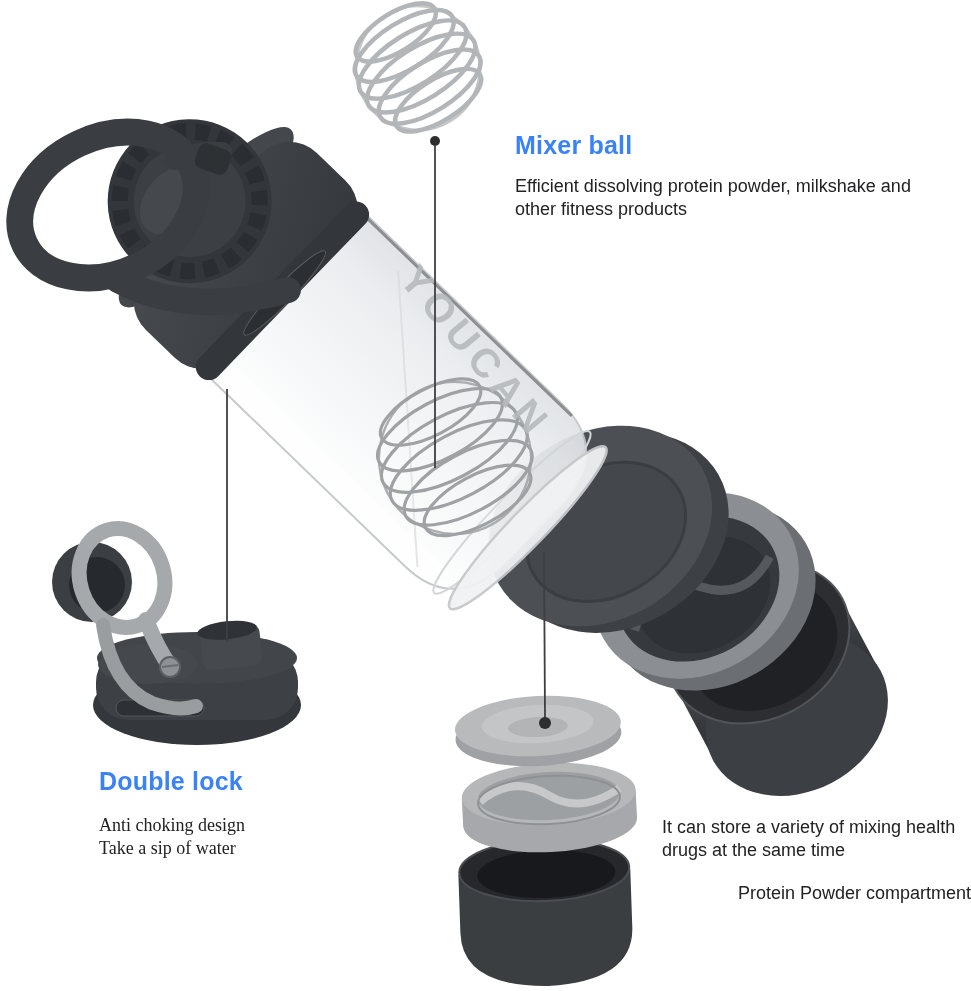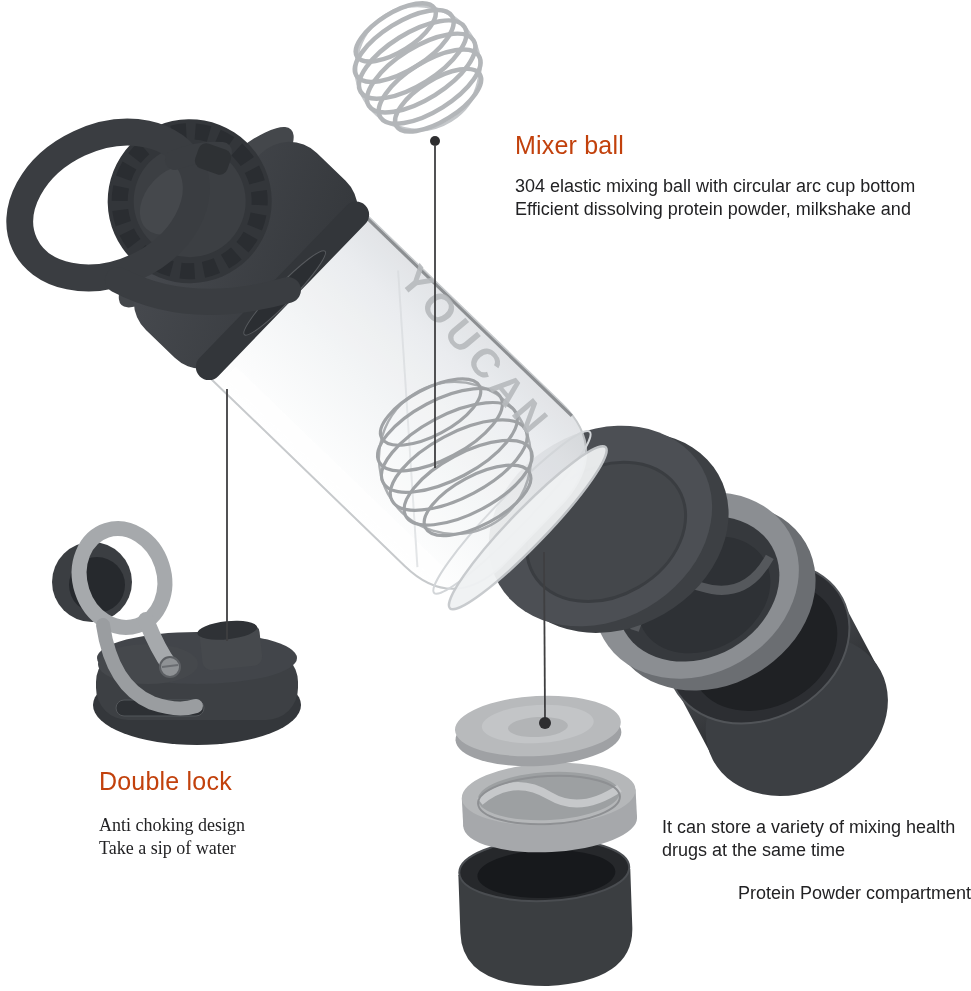--- a/index.html
+++ b/index.html
@@ -1,20 +1,20 @@
 <!DOCTYPE html>
 <html><head>
 <meta charset="utf-8">
 <style>
   html,body{margin:0;padding:0;background:#ffffff;}
   .stage{position:relative;width:971px;height:991px;background:#ffffff;overflow:hidden;
          font-family:"Liberation Sans",sans-serif;}
   svg.art{position:absolute;left:0;top:0;}
   .ann{position:absolute;color:#1b1b1d;}
-  .ann .t{font-size:25px;font-weight:400;letter-spacing:.2px;color:#c2410c;white-space:nowrap;}
+  .ann .t{font-size:25px;font-weight:700;letter-spacing:.2px;color:#3b82f6;white-space:nowrap;}
   .ann .b{margin-top:15px;font-size:18px;line-height:22.5px;color:#222224;}
   .ann .b div{white-space:nowrap;}
   .ann .b2{margin-top:21px;font-size:18px;line-height:22.5px;color:#222224;white-space:nowrap;text-align:right;}
   .ann-mixer{left:515px;top:131px;width:456px;}
   .ann-lock{left:99px;top:767px;width:300px;}
   .ann-med{left:662px;top:799px;width:309px;}
 </style>
 </head>
 <body>
 
@@ -163,22 +163,22 @@
       <line x1="435" y1="146" x2="435" y2="468" stroke="#3f3f41" stroke-width="1.8"></line>
       <line x1="227" y1="389" x2="227" y2="641" stroke="#3f3f41" stroke-width="1.8"></line>
       <line x1="544" y1="552" x2="545" y2="718" stroke="#3f3f41" stroke-width="1.8"></line>
       <circle cx="545" cy="723" r="6" fill="#2e2e30"></circle>
     </g>
   </svg>
 
   <div class="ann ann-mixer">
     <div class="t">Mixer ball</div>
     <div class="b">
-      <div>304 elastic mixing ball with circular arc cup bottom</div>
       <div>Efficient dissolving protein powder, milkshake and</div>
+      <div>other fitness products</div>
     </div>
   </div>
 
   <div class="ann ann-lock">
     <div class="t">Double lock</div>
     <div class="b" style="margin-top:18px;font-family:Liberation Serif, serif;">
       <div>Anti choking design</div>
       <div>Take a sip of water</div>
     </div>
   </div>

